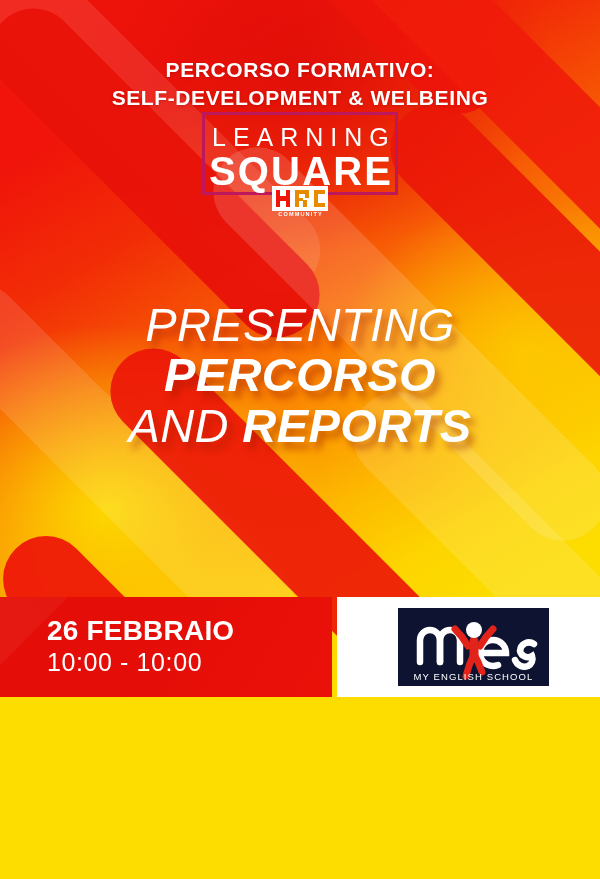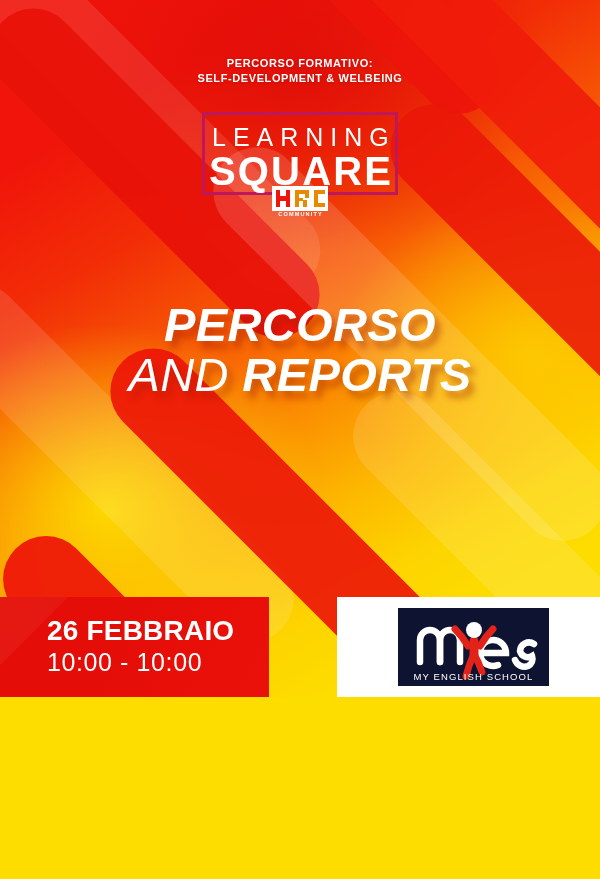--- a/index.html
+++ b/index.html
@@ -54,21 +54,21 @@
 
   
   .kicker {
     position: absolute;
     left: 0;
     right: 0;
     top: 56px;
     text-align: center;
     color: #ffffff;
     font-weight: bold;
-    font-size: 11px;
+    font-size: 21px;
     letter-spacing: 0.6px;
     line-height: 1.32;
     text-shadow: 0 1px 3px rgba(120,10,0,.30);
   }
   .kicker .l2 { display: block; }
 
   
   .ls-frame {
     position: absolute;
     left: 202px;
@@ -147,21 +147,21 @@
   .t2 { font-size: 47px; font-weight: bold;  letter-spacing: 0.4px; }
   .t3 { font-size: 47px; letter-spacing: 0.4px; }
   .t3 .light { font-weight: 300; }
   .t3 .bold  { font-weight: bold; }
 
   
   .banner-red {
     position: absolute;
     left: 0;
     top: 597px;
-    width: 269px;
+    width: 332px;
     height: 100px;
     background: linear-gradient(120deg, #e40d07 0%, #e40d07 40%, #ea1109 100%);
     overflow: hidden;
   }
   .banner-red .sheen {
     position: absolute;
     width: 560px;
     height: 150px;
     left: -180px;
     top: 36px;
@@ -265,20 +265,21 @@
         <rect x="31" y="14" width="4" height="7" fill="#e88a00"></rect>
         <rect x="42" y="4" width="11" height="4" fill="#e88a00"></rect>
         <rect x="42" y="17" width="11" height="4" fill="#e88a00"></rect>
         <rect x="42" y="4" width="4" height="17" fill="#e88a00"></rect>
       </svg>
     </div>
     <div class="hrc-sub">COMMUNITY</div>
   </div>
 
   <div class="title">
+    <span class="t-line t1">PRESENTING</span>
     <span class="t-line t2">PERCORSO</span>
     <span class="t-line t3"><span class="light">AND </span><span class="bold">REPORTS</span></span>
   </div>
 
   <div class="bottom-yellow">
     <div class="stripes" id="stripes-bottom" style="inset:-260px -60px auto -60px; height:460px;"></div>
   </div>
 
   <div class="banner-red">
     <div class="sheen"></div>

